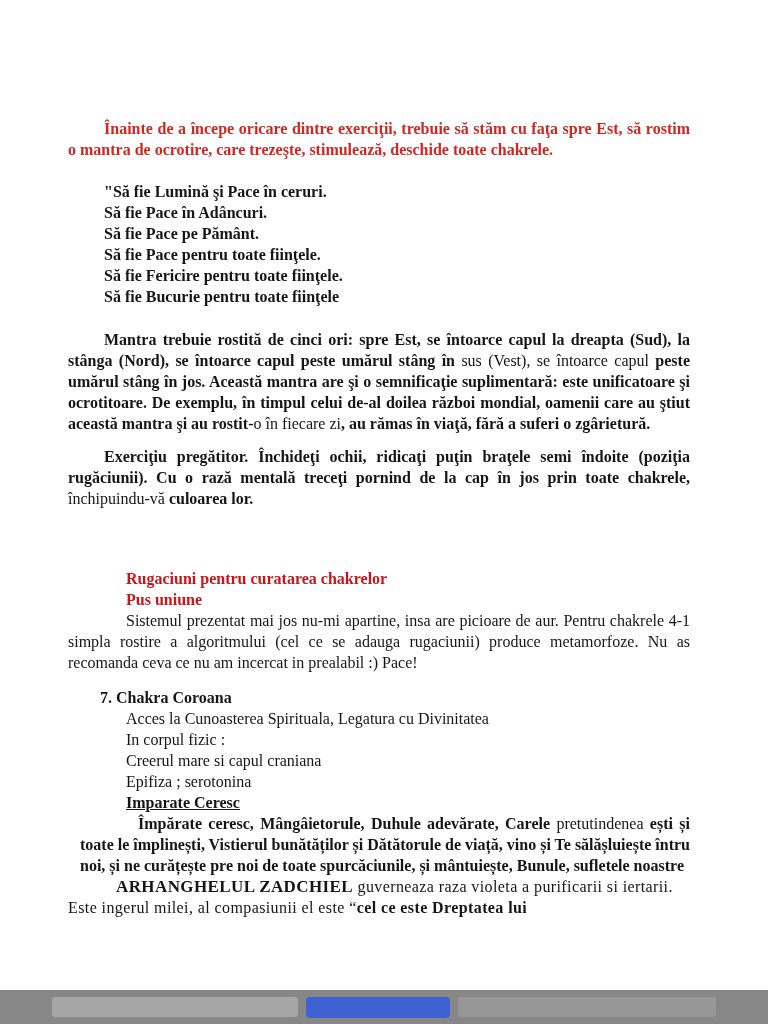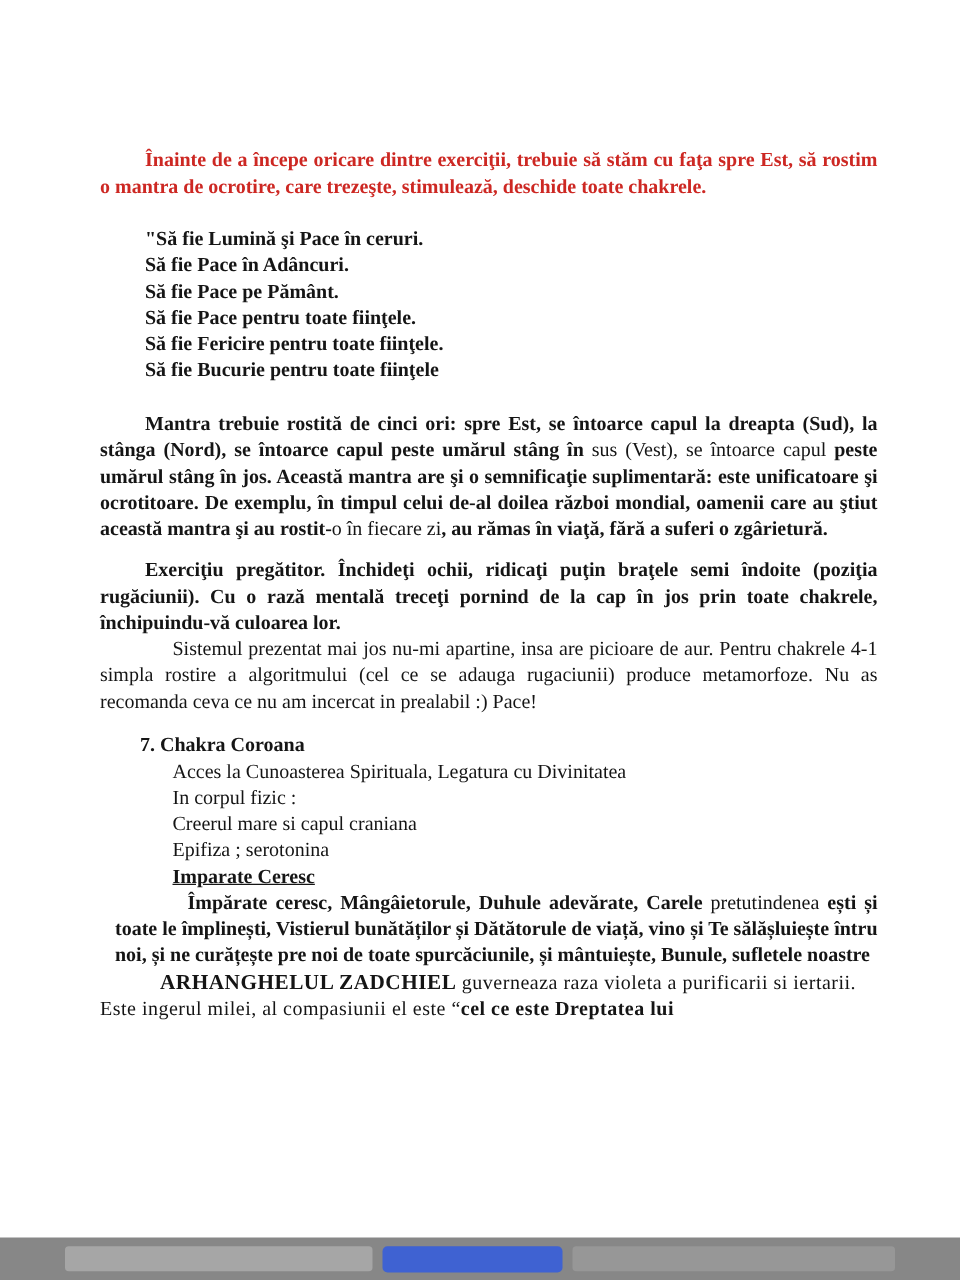--- a/index.html
+++ b/index.html
@@ -8,21 +8,21 @@
     width:768px;height:1024px;
     background:#ffffff;
     overflow:hidden;
     font-family:"Liberation Serif","DejaVu Serif",serif;
     font-size:16px;
     line-height:21px;
     color:#151515;
   }
   .doc{
     position:absolute;
-    top:118px;left:80px;
+    top:118px;left:68px;
     width:622px;
   }
   p{margin:0;}
   .b{font-weight:bold;}
   .just{text-align:justify;}
   .intro-red{
     font-weight:bold;
     text-indent:36px;
   }
   .invocation{
@@ -111,22 +111,26 @@
       <p>"Să fie Lumină şi Pace în ceruri.</p>
       <p>Să fie Pace în Adâncuri.</p>
       <p>Să fie Pace pe Pământ.</p>
       <p>Să fie Pace pentru toate fiinţele.</p>
       <p>Să fie Fericire pentru toate fiinţele.</p>
       <p>Să fie Bucurie pentru toate fiinţele</p>
     </div>
 
     <p class="mantra just"><span>Mantra trebuie rostită de cinci ori: spre Est, se întoarce capul la dreapta (Sud), la stânga (Nord), se întoarce capul peste umărul stâng în </span><span style="font-weight:normal">sus (Vest), se întoarce capul </span><span>peste umărul stâng în jos. Această mantra are şi o semnificaţie suplimentară: este unificatoare şi ocrotitoare. De exemplu, în timpul celui de-al doilea război mondial, oamenii care au ştiut această mantra şi au rostit-</span><span style="font-weight:normal">o în fiecare zi</span><span>, au rămas în viaţă, fără a suferi o zgârietură.</span></p>
 
-    <p class="exercise just"><span>Exerciţiu pregătitor. Închideţi ochii, ridicaţi puţin braţele semi îndoite (poziţia rugăciunii). Cu o rază mentală treceţi pornind de la cap în jos prin toate chakrele, </span><span style="font-weight:bold">închipuindu-vă </span><span>culoarea lor.</span></p>
+    <p class="exercise just"><span>Exerciţiu pregătitor. Închideţi ochii, ridicaţi puţin braţele semi îndoite (poziţia rugăciunii). Cu o rază mentală treceţi pornind de la cap în jos prin toate chakrele, </span><span style="font-weight:normal">închipuindu-vă </span><span>culoarea lor.</span></p>
 
+    <div class="red-heads">
+      <p style="color: rgb(196, 22, 28);">Rugaciuni pentru curatarea chakrelor</p>
+      <p style="color: rgb(196, 22, 28);">Pus uniune</p>
+    </div>
 
     <p class="sistemul just">Sistemul prezentat mai jos nu-mi apartine, insa are picioare de aur. Pentru chakrele 4-1 simpla rostire a algoritmului (cel ce se adauga rugaciunii) produce metamorfoze. Nu as recomanda ceva ce nu am incercat in prealabil :) Pace!</p>
 
     <p class="chakra-head">7. Chakra Coroana</p>
 
     <div class="chakra-lines">
       <p>Acces la Cunoasterea Spirituala, Legatura cu Divinitatea</p>
       <p>In corpul fizic :</p>
       <p>Creerul mare si capul craniana</p>
       <p>Epifiza ; serotonina</p>

